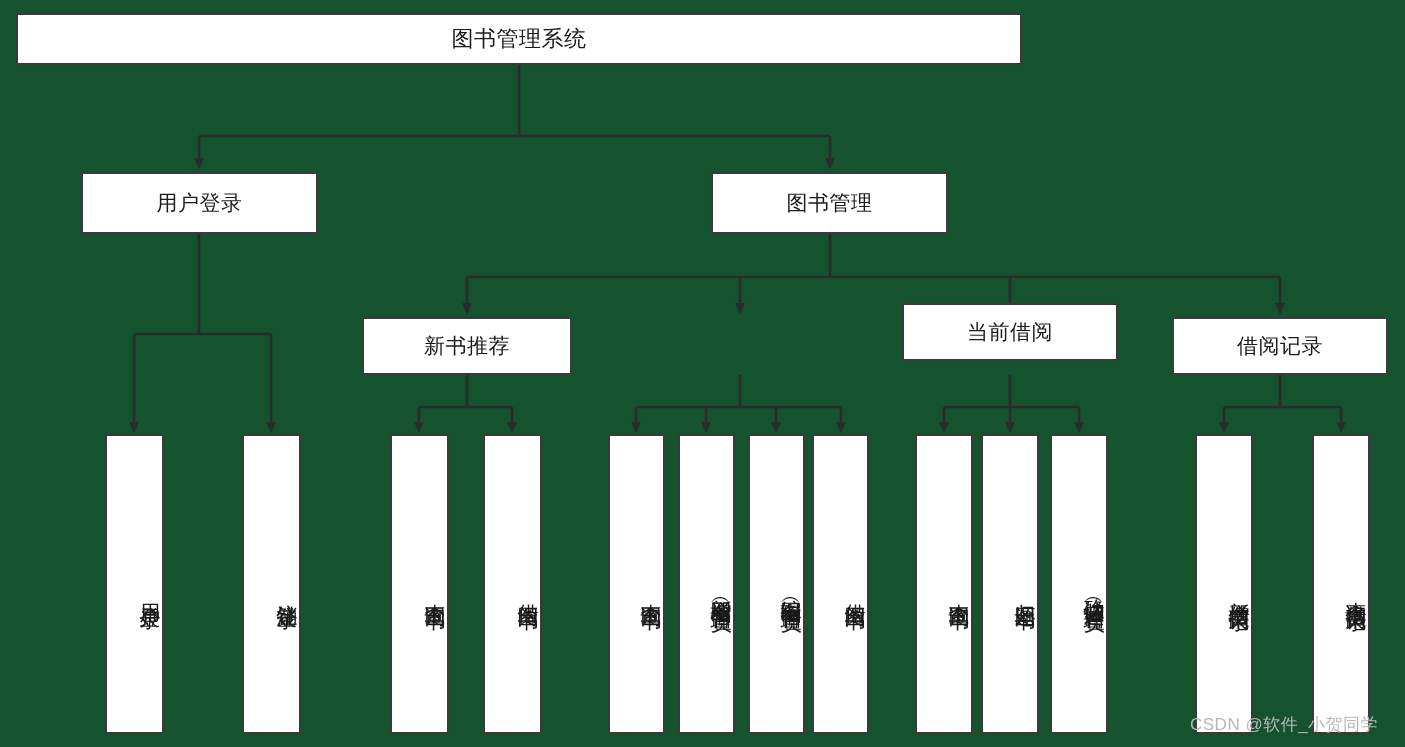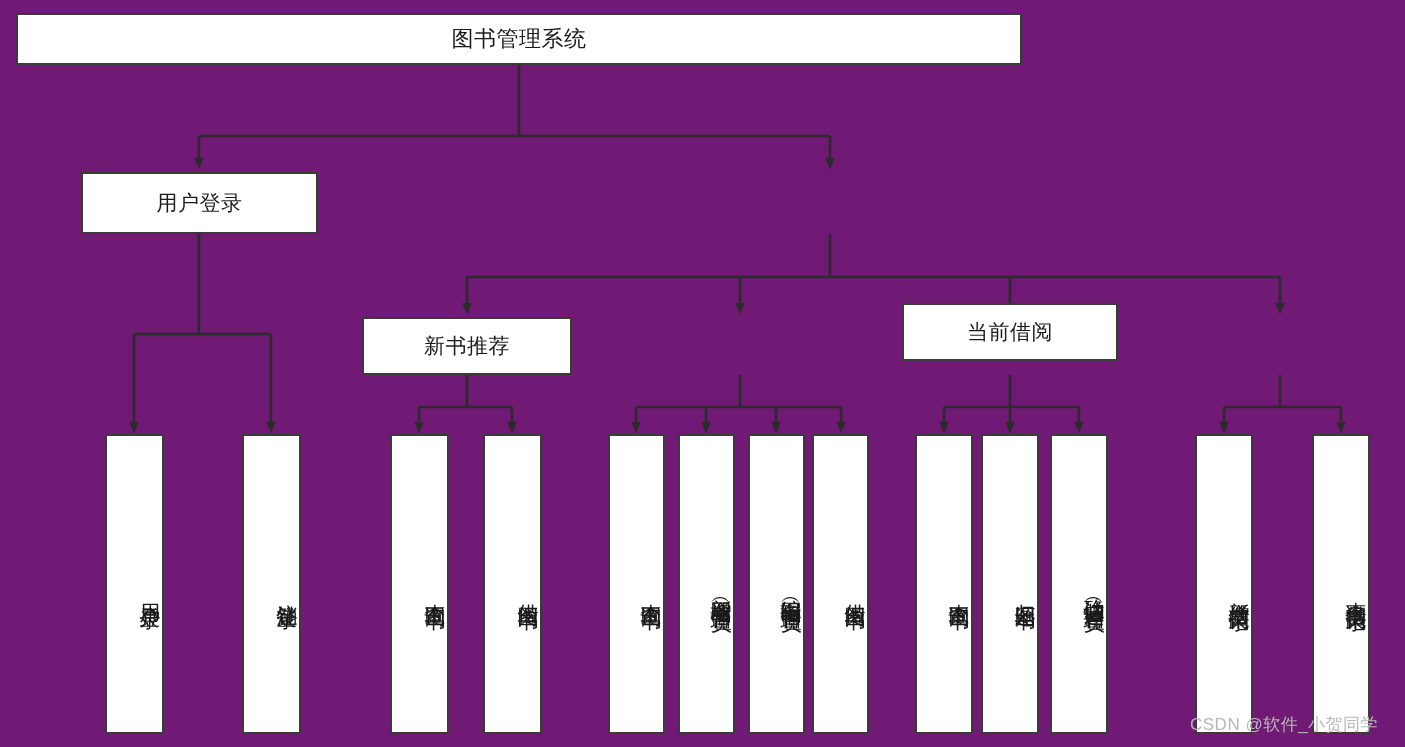--- a/index.html
+++ b/index.html
@@ -7,21 +7,21 @@
     padding: 0;
     background: #ffffff;
   }
   body {
     font-family: "Liberation Sans", "DejaVu Sans", sans-serif;
   }
   #canvas {
     position: relative;
     width: 1405px;
     height: 747px;
-    background: #701a75;
+    background: #14532d;
     overflow: hidden;
   }
   svg.edges {
     position: absolute;
     left: 0;
     top: 0;
     width: 1405px;
     height: 747px;
     pointer-events: none;
   }
@@ -120,26 +120,32 @@
     </g>
   </svg>
 
   <div class="node horiz root" style="left:16px; top:13px; width:1006px; height:52px;">
     <span>图书管理系统</span>
   </div>
 
   <div class="node horiz" style="left:81px; top:172px; width:237px; height:62px;">
     <span>用户登录</span>
   </div>
+  <div class="node horiz" style="left:711px; top:172px; width:237px; height:62px;">
+    <span>图书管理</span>
+  </div>
 
   <div class="node horiz" style="left:362px; top:317px; width:210px; height:58px;">
     <span>新书推荐</span>
   </div>
   <div class="node horiz" style="left:902px; top:303px; width:216px; height:58px;">
     <span>当前借阅</span>
+  </div>
+  <div class="node horiz" style="left:1172px; top:317px; width:216px; height:58px;">
+    <span>借阅记录</span>
   </div>
 
   <div class="node vert" style="left:105px; top:434px; width:59px; height:300px;">
     <span class="vtext">用户登录</span>
   </div>
   <div class="node vert" style="left:242px; top:434px; width:59px; height:300px;">
     <span class="vtext">注销登录</span>
   </div>
 
   <div class="node vert" style="left:390px; top:434px; width:59px; height:300px;">

